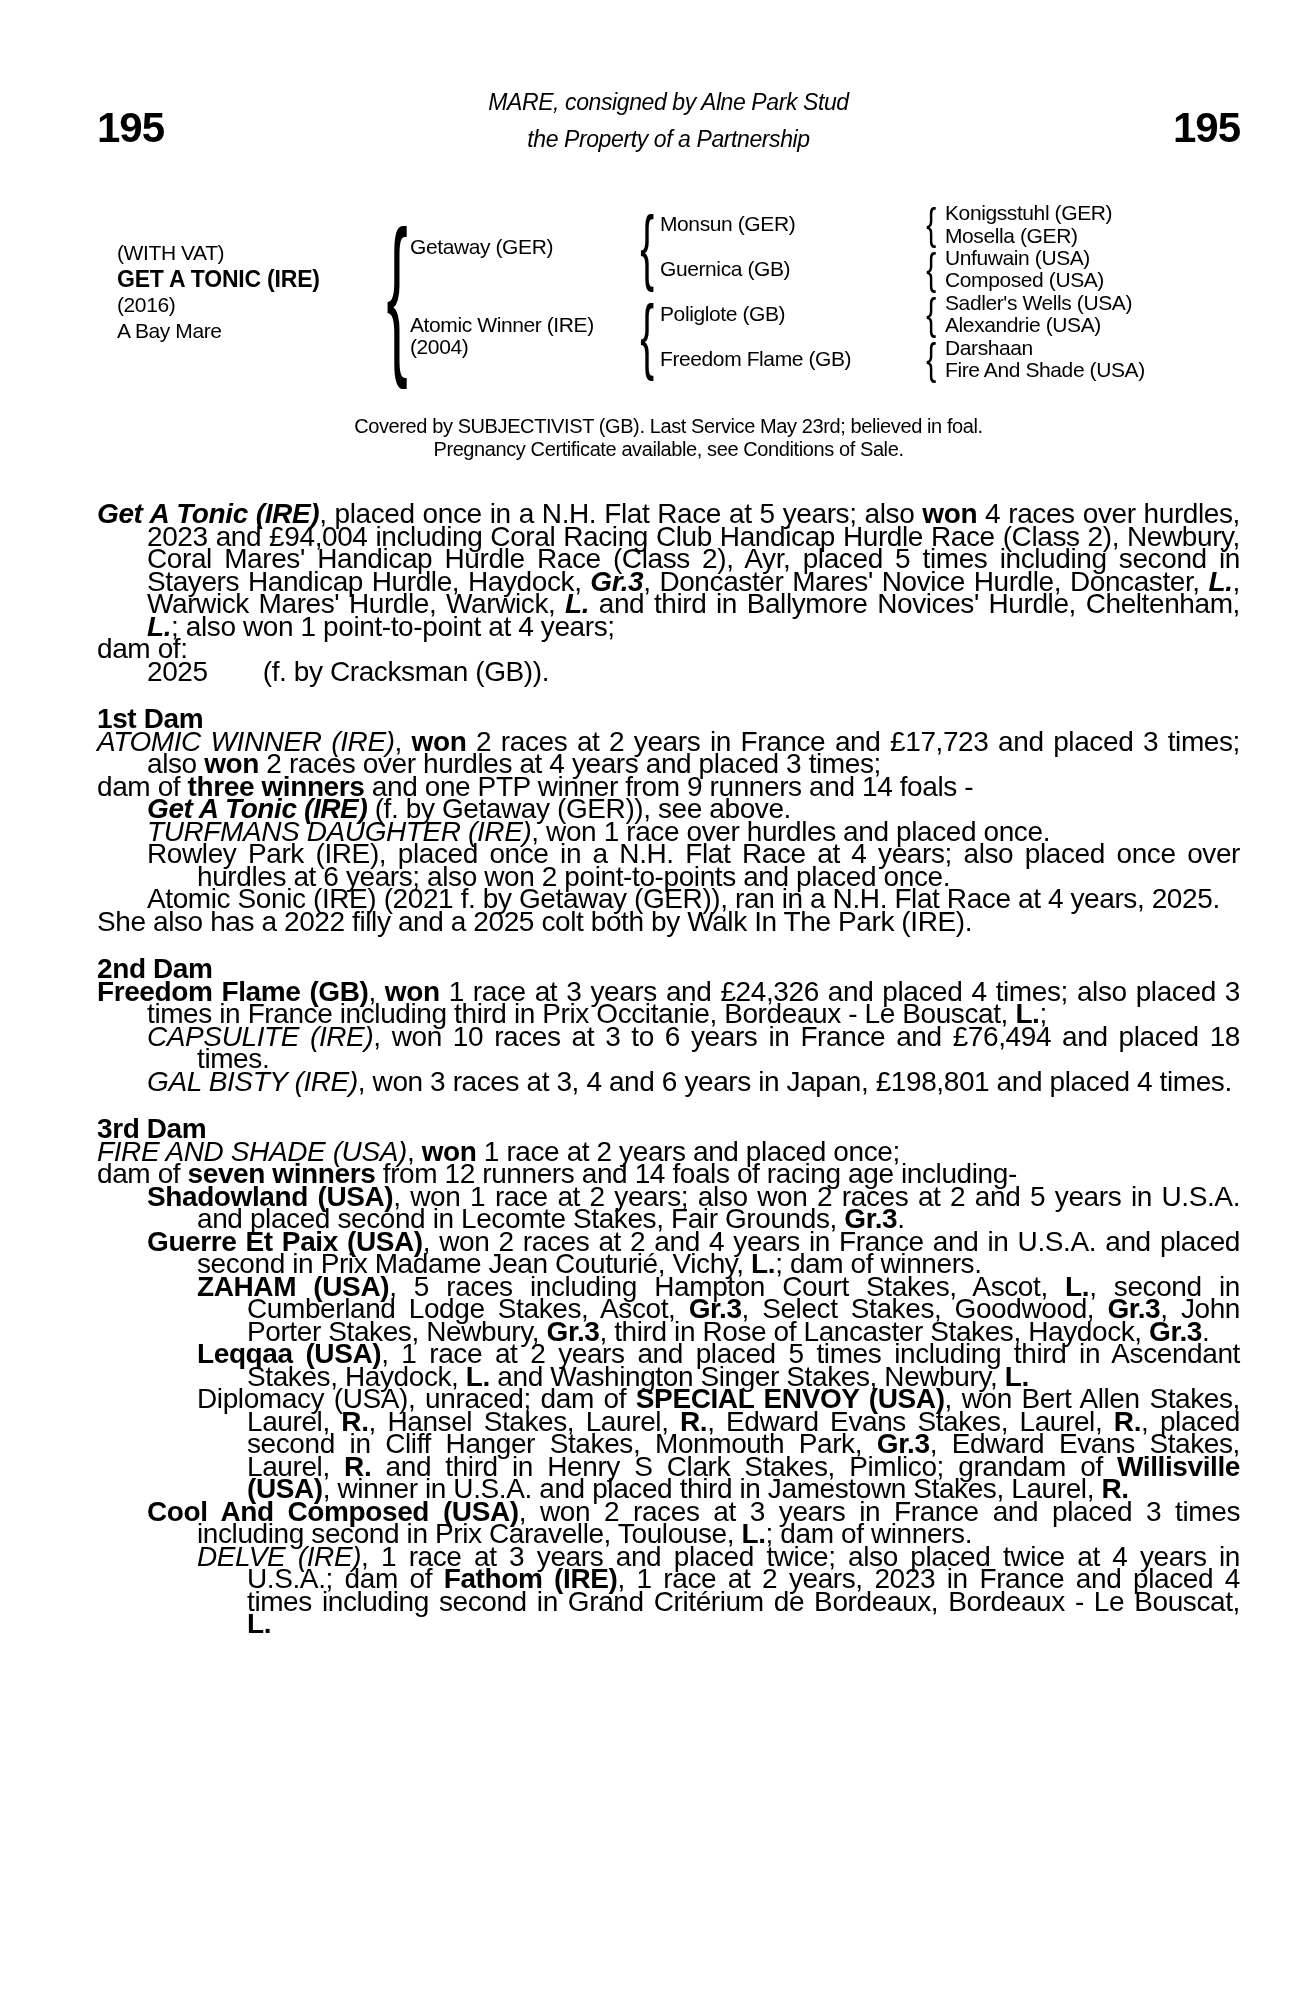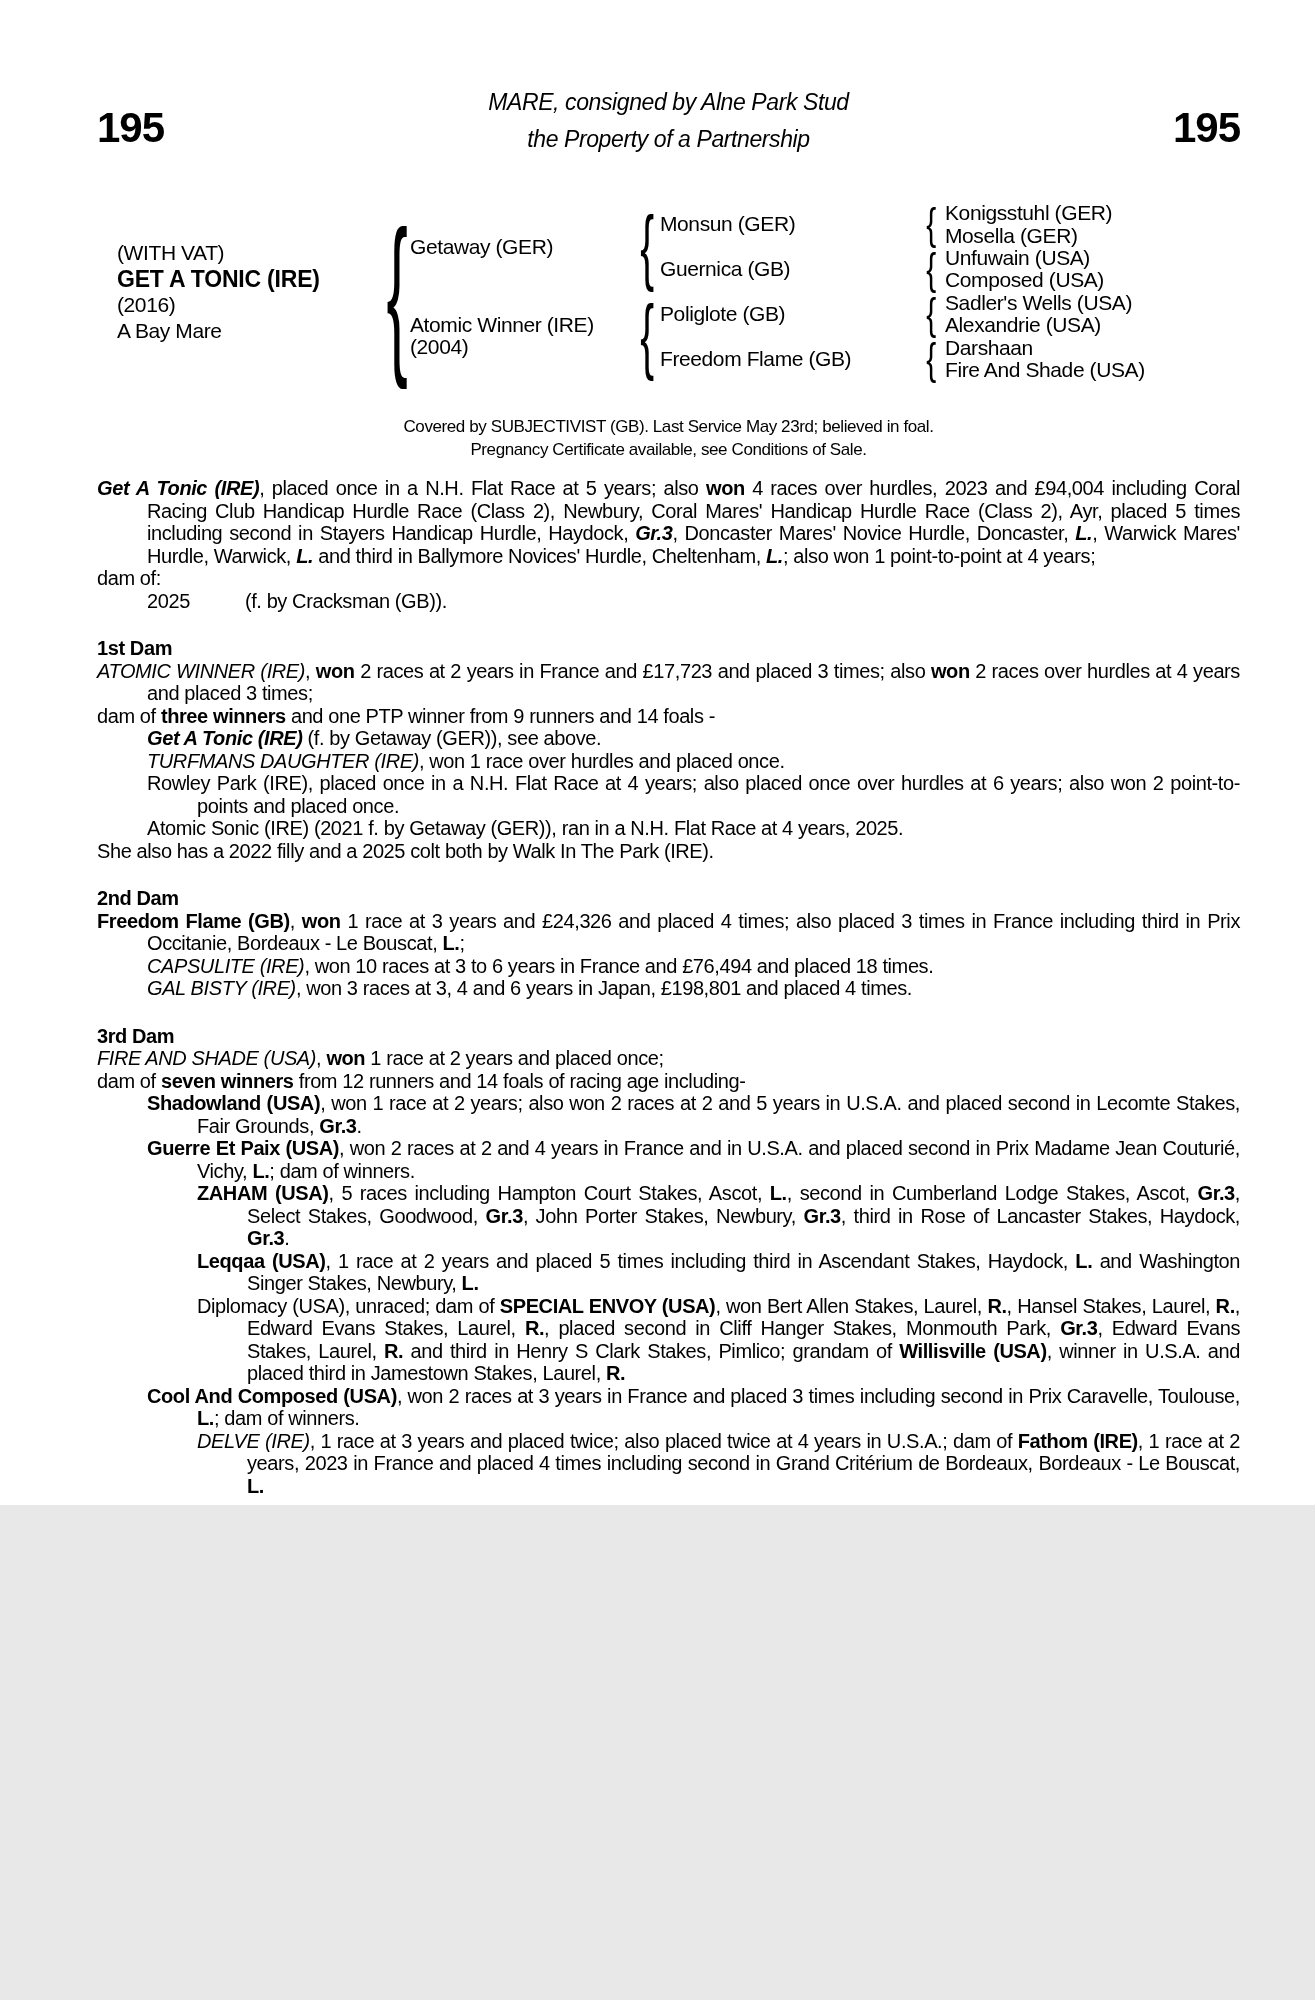--- a/index.html
+++ b/index.html
@@ -1,18 +1,18 @@
 <!DOCTYPE html>
 <html><head>
 <meta charset="utf-8">
 <style>
   html,body{margin:0;padding:0;background:#e8e8e8;}
   .page{
     position:relative;
-    width:1315px;height:1505px;
+    width:1315px;height:2000px;
     margin:0 auto;
     background:#ffffff;
     color:#000000;
     font-family:"Liberation Sans","DejaVu Sans",sans-serif;
     letter-spacing:-0.4px;
     box-sizing:border-box;
     padding:84px 75px 0 97px;
     overflow:hidden;
   }
   
@@ -39,23 +39,23 @@
   .r5{grid-row:5}.r6{grid-row:6}.r7{grid-row:7}.r8{grid-row:8}
   .brace{display:flex;align-items:center;justify-content:center;overflow:visible;}
   .brace>span{display:block;line-height:1;font-weight:400;}
   .brace.lg{grid-column:2;grid-row:1/9;}
   .brace.lg>span{font-size:152px;transform:scale(0.42,1.15);}
   .brace.md{grid-column:4;}
   .brace.md>span{font-size:80px;transform:scale(0.52,1.05);}
   .brace.sm{grid-column:6;}
   .brace.sm>span{font-size:44px;transform:scale(0.68,1);}
   
-  .cover{margin-top:34px;text-align:center;font-size:17px;line-height:23px;}
+  .cover{margin-top:34px;text-align:center;font-size:20px;line-height:23px;}
   
-  .body{margin-top:16px;font-size:20px;line-height:22.5px;}
+  .body{margin-top:42px;font-size:28px;line-height:22.5px;}
   .para{text-align:justify;}
   .ind0{padding-left:50px;text-indent:-50px;}
   .ind1{padding-left:100px;text-indent:-50px;}
   .ind2{padding-left:150px;text-indent:-50px;}
   .dam-heading{font-weight:bold;margin-top:25px;}
   .s-b{font-weight:bold;}
   .s-i{font-style:italic;}
   .s-bi{font-weight:bold;font-style:italic;}
   .s-gap{display:inline-block;width:55px;}
 </style>

